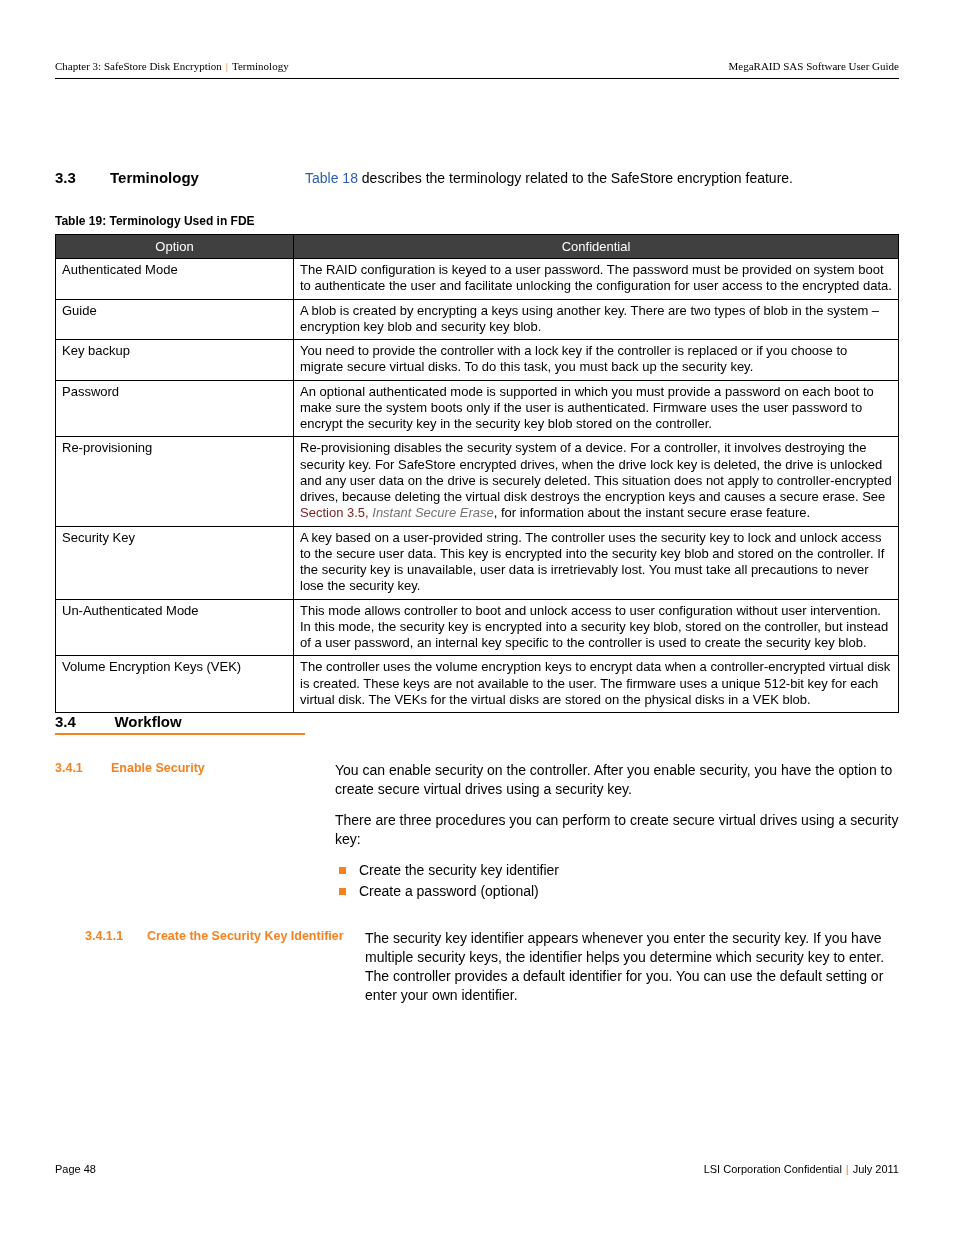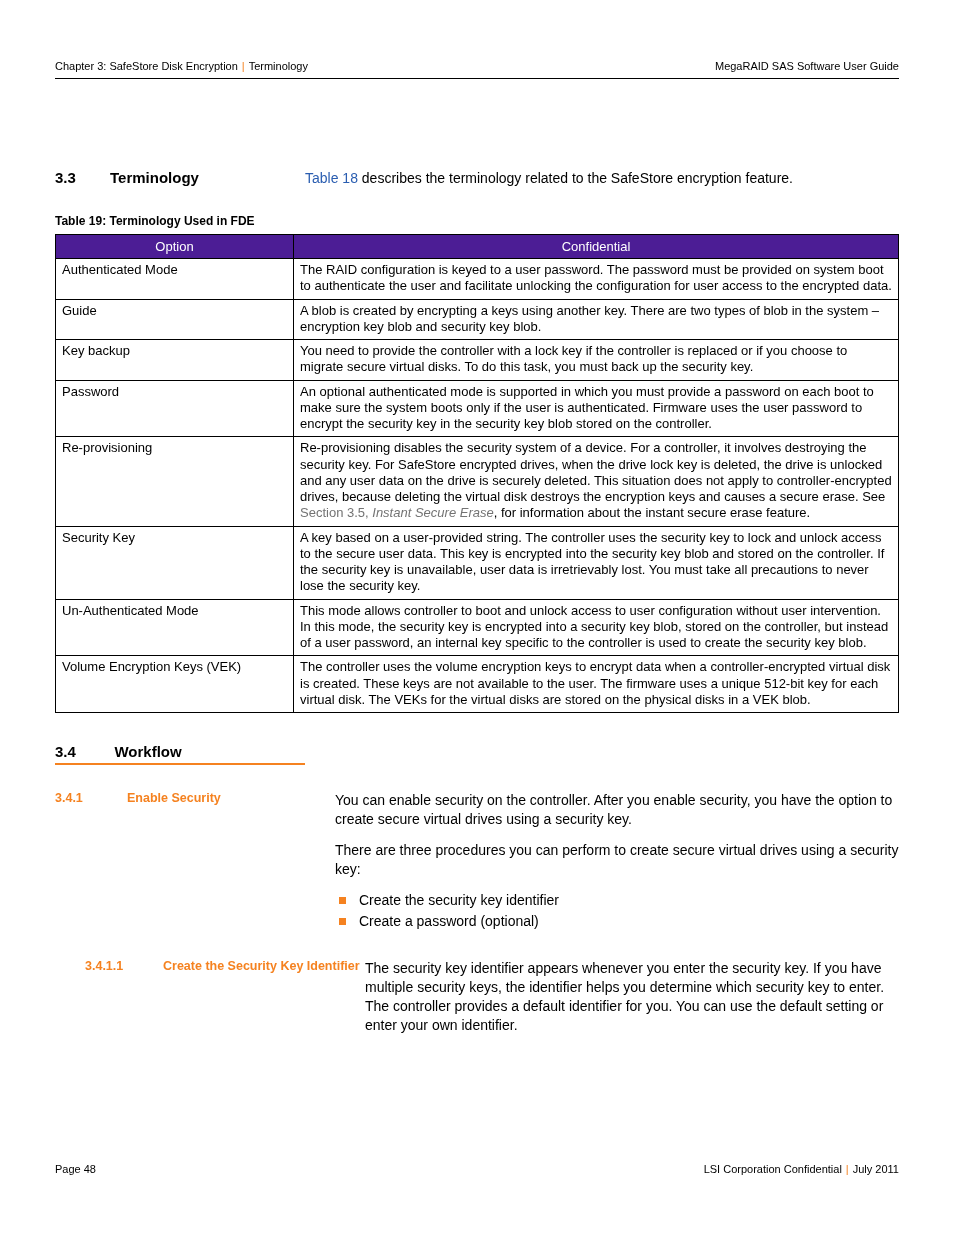--- a/index.html
+++ b/index.html
@@ -19,20 +19,21 @@
     box-sizing: border-box;
   }
   .header {
     display: flex;
     justify-content: space-between;
     font-size: 11px;
     color: #000;
     padding-bottom: 6px;
     border-bottom: 0.5px solid #000;
     margin-bottom: 90px;
+    font-family: Liberation Serif, serif;
   }
   .header .left span.sep {
     color: #f58220;
     padding: 0 4px;
   }
   .sec-row {
     display: flex;
     align-items: baseline;
     margin-bottom: 28px;
     justify-content: center;
@@ -60,41 +61,40 @@
     font-weight: bold;
     font-size: 12px;
     margin: 0 0 6px 0;
   }
   table.fde {
     border-collapse: collapse;
     width: 100%;
     font-size: 13px;
   }
   table.fde th {
-    background: #4c1d95;
+    background: #404040;
     color: #fff;
     font-weight: normal;
     text-align: center;
     padding: 4px 6px;
     border: 0.5px solid #000;
   }
   table.fde td {
     border: 0.5px solid #000;
     vertical-align: top;
     padding: 3px 6px 4px 6px;
     line-height: 1.25;
   }
   table.fde td:first-child {
     width: 225px;
   }
-  .ilink { color: #737373; }
+  .ilink { color: #7f1d1d; }
   .ilink-italic { color: #737373; font-style: italic; }
 
   .sec34 {
-    margin-top: 30px;
   }
   .h-underline {
     border-bottom: 2px solid #f58220;
     width: 250px;
     padding-bottom: 2px;
     margin-bottom: 26px;
   }
   .h-underline .sec-number { display:inline-block; width:55px; font-weight:bold; font-size:15px;}
   .h-underline .sec-title2 { display:inline-block; font-weight:bold; font-size:15px;}
 
@@ -103,21 +103,21 @@
     align-items: flex-start;
     margin-bottom: 18px;
   }
   .sub-left {
     width: 280px;
     flex-shrink: 0;
     font-size: 12.5px;
     font-weight: bold;
     color: #f58220;
     display:flex;
-    gap: 32px;
+    gap: 16px;
   }
   .sub-left .num { width: 40px; flex-shrink:0;}
   .sub-left.indent { padding-left: 30px; }
   .sub-left.indent .num { width: 46px; }
   .sub-right {
     flex: 1;
     font-size: 14px;
     line-height: 1.35;
   }
   .sub-right p { margin: 0 0 12px 0; }

